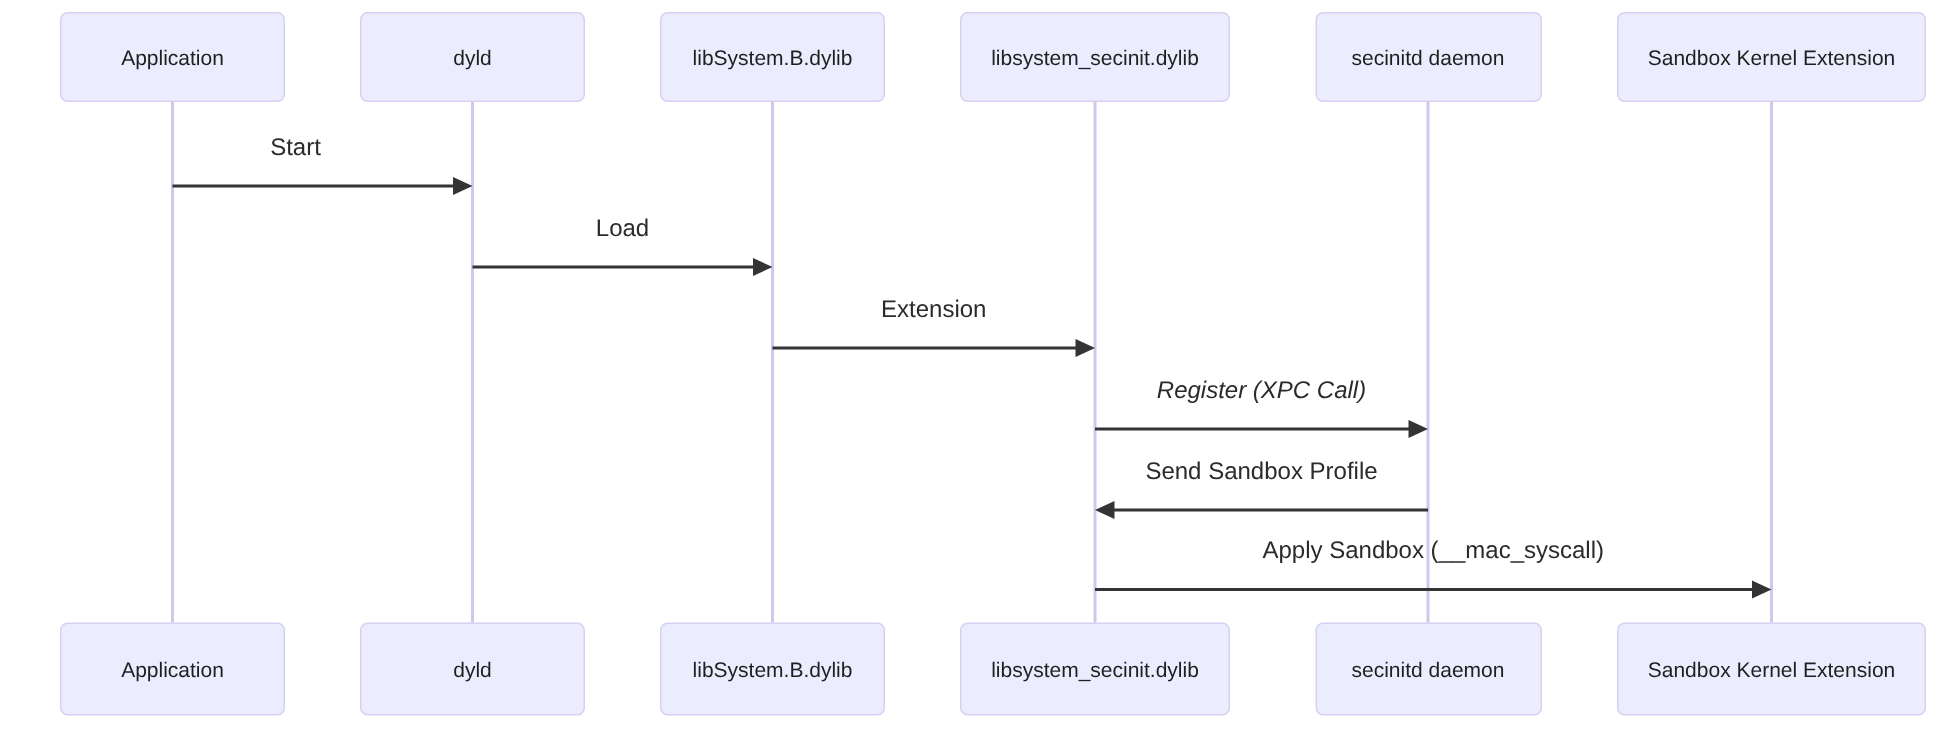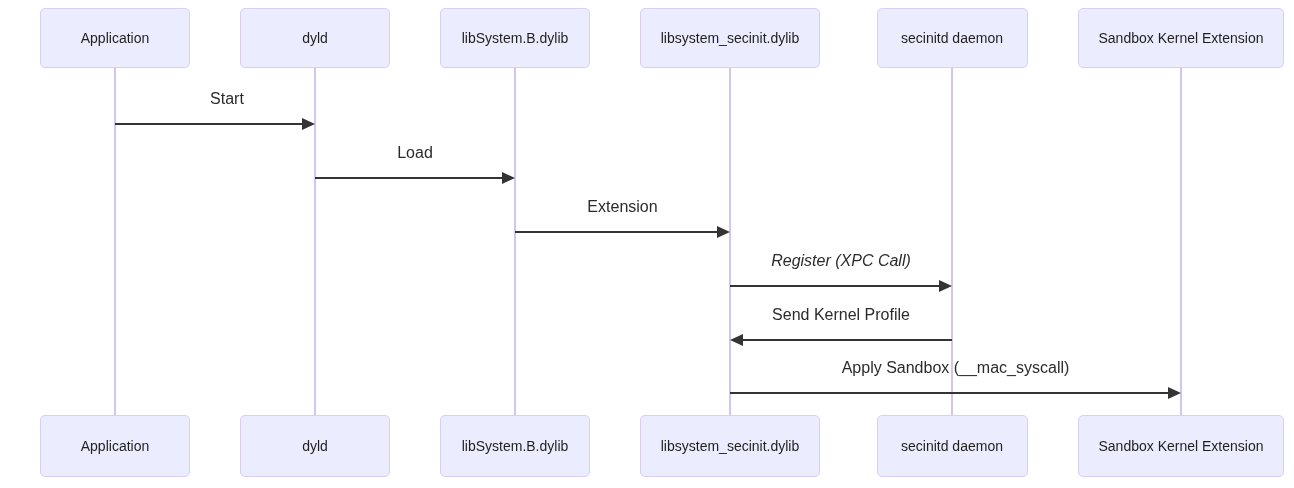--- a/index.html
+++ b/index.html
@@ -68,33 +68,33 @@
       <div class="lifeline" style="left: 114px; top: 68px; height: 347px;"></div>
       <div class="lifeline" style="left: 314px; top: 68px; height: 347px;"></div>
       <div class="lifeline" style="left: 514px; top: 68px; height: 347px;"></div>
       <div class="lifeline" style="left: 729px; top: 68px; height: 347px;"></div>
       <div class="lifeline" style="left: 951px; top: 68px; height: 347px;"></div>
       <div class="lifeline" style="left: 1180px; top: 68px; height: 347px;"></div>
     </div>
   <div>
       <div class="msg-line" style="left: 115px; top: 123px; width: 188px;"></div>
       <div class="arrowhead right" style="left: 302px; top: 118px;"></div>
-      <div class="msg-label" style="left: 227px; top: 89px;">Start</div>
+      <div class="msg-label" style="left: 197px; top: 89px;">Start</div>
       <div class="msg-line" style="left: 315px; top: 177px; width: 188px;"></div>
       <div class="arrowhead right" style="left: 502px; top: 172px;"></div>
       <div class="msg-label" style="left: 415px; top: 143px;">Load</div>
       <div class="msg-line" style="left: 515px; top: 231px; width: 203px;"></div>
       <div class="arrowhead right" style="left: 717px; top: 226px;"></div>
       <div class="msg-label" style="left: 622.5px; top: 197px;">Extension</div>
       <div class="msg-line" style="left: 730px; top: 285px; width: 210px;"></div>
       <div class="arrowhead right" style="left: 939px; top: 280px;"></div>
       <div class="msg-label" style="left: 841px; top: 251px; font-style: italic;">Register (XPC Call)</div>
       <div class="msg-line" style="left: 742px; top: 339px; width: 210px;"></div>
       <div class="arrowhead left" style="left: 730px; top: 334px;"></div>
-      <div class="msg-label" style="left: 841px; top: 305px;">Send Kernel Profile</div>
+      <div class="msg-label" style="left: 841px; top: 305px;">Send Sandbox Profile</div>
       <div class="msg-line" style="left: 730px; top: 392px; width: 439px;"></div>
       <div class="arrowhead right" style="left: 1168px; top: 387px;"></div>
       <div class="msg-label" style="left: 955.5px; top: 358px;">Apply Sandbox (__mac_syscall)</div>
     </div>
   <div>
       <div class="actor-box" style="left: 40px; top: 8px; width: 150px; height: 60px;">
         <div class="actor-label">Application</div>
       </div>
       <div class="actor-box" style="left: 240px; top: 8px; width: 150px; height: 60px;">
         <div class="actor-label">dyld</div>

